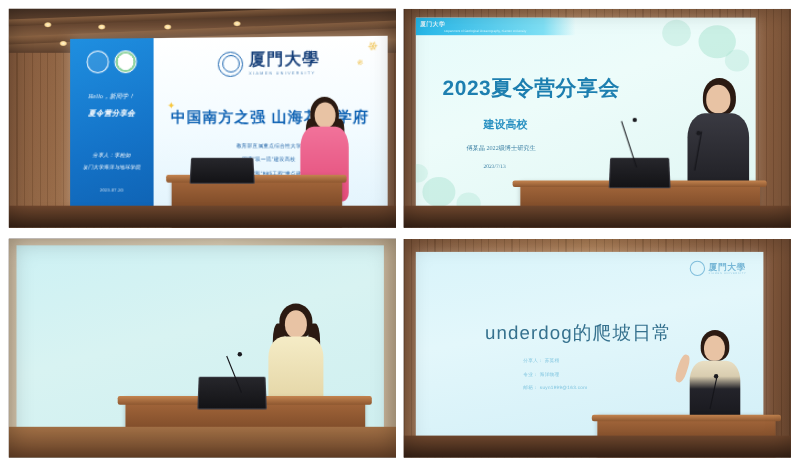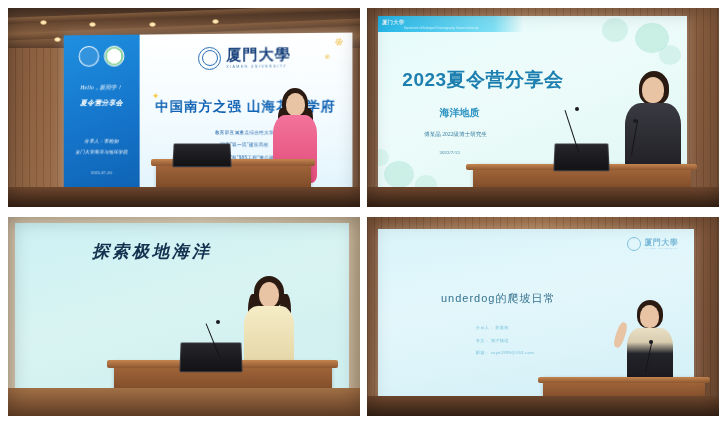--- a/index.html
+++ b/index.html
@@ -99,21 +99,21 @@
     letter-spacing:2px;white-space:nowrap;}
 
   
   .p4 .screen{left:3%;top:6%;width:90%;height:86%;
     background:linear-gradient(170deg,#d9f4fa 0%,#e3f7fb 40%,#d2eff7 100%);}
   .p4 .xmu-mini{position:absolute;right:5%;top:5%;display:flex;align-items:center;gap:3px;opacity:.7;}
   .p4 .xmu-mini .seal{width:12px;height:12px;border-radius:50%;border:.9px solid #5aa8d0;}
   .p4 .xmu-mini .nm{font-family:"Liberation Serif","DejaVu Serif",serif;color:#4e9ec8;
     font-size:8px;font-weight:bold;letter-spacing:.5px;line-height:1;}
   .p4 .xmu-mini .en{font-size:2.4px;color:#73b6d6;letter-spacing:.6px;}
-  .p4 .title{position:absolute;left:20%;top:36%;font-size:11px;color:#35718e;
+  .p4 .title{position:absolute;left:20%;top:36%;font-size:17px;color:#35718e;
     letter-spacing:1px;white-space:nowrap;}
   .p4 .meta{position:absolute;left:31%;font-size:4.2px;color:#7cc3de;letter-spacing:.3px;
     white-space:nowrap;}
   .p4 .m1{top:56%;} .p4 .m2{top:63.5%;} .p4 .m3{top:71%;}
 
   
   .speaker{position:absolute;}
   .sp-head{position:absolute;border-radius:50% 50% 45% 45%;background:#e8c3a4;}
   .sp-hair{position:absolute;border-radius:50% 50% 40% 40%;background:#2b1a12;}
   .sp-hair-tail{position:absolute;border-radius:40%;background:#2b1a12;}
@@ -211,21 +211,21 @@
         <div class="blob" style="right:2%;top:16%;width:22px;height:20px;opacity:.35;"></div>
         <div class="blob" style="left:2%;bottom:6%;width:30px;height:27px;opacity:.45;"></div>
         <div class="blob" style="left:12%;bottom:2%;width:22px;height:20px;opacity:.35;"></div>
         <div class="blob" style="left:-2%;bottom:18%;width:18px;height:17px;opacity:.3;"></div>
 
         <div class="banner">
           <span class="bl">厦门大学</span>
           <span class="bs">Department of Geological Oceanography, Xiamen University</span>
         </div>
         <div class="title">2023夏令营分享会</div>
-        <div class="sub1">海洋地质</div>
+        <div class="sub1">建设高校</div>
         <div class="sub2">傅某晶  2022级博士研究生</div>
         <div class="sub3">2023/7/13</div>
       </div>
     </div>
 
     <div class="speaker" style="right:9%;bottom:13%;width:66px;height:110px;">
       <div class="sp-hair" style="left:18px;top:0;width:30px;height:34px;"></div>
       <div class="sp-head" style="left:21px;top:6px;width:22px;height:26px;"></div>
       <div class="sp-body" style="left:4px;top:32px;width:56px;height:78px;background:linear-gradient(180deg,#3a3a42,#1b1b20);"></div>
     </div>
@@ -240,21 +240,20 @@
     <div class="mic-head" style="left:75.5%;bottom:42%;"></div>
     <div class="floorband"></div>
     <div class="vignette"></div>
   </div>
 
   <div class="panel p3">
     <div class="wall" style="background:linear-gradient(100deg,#c9b79c,#d8c9ad 50%,#b7a184);"></div>
 
     <div class="screen">
       <div class="screen-inner">
-        <div class="t-main">探索极地海洋</div>
       </div>
     </div>
 
     <div class="speaker" style="right:17%;bottom:22%;width:62px;height:96px;">
       <div class="sp-hair" style="left:16px;top:0;width:30px;height:32px;"></div>
       <div class="sp-head" style="left:21px;top:6px;width:20px;height:25px;"></div>
       <div class="sp-hair-tail" style="left:10px;top:18px;width:11px;height:40px;"></div>
       <div class="sp-hair-tail" style="left:42px;top:18px;width:11px;height:40px;"></div>
       <div class="sp-body" style="left:6px;top:30px;width:50px;height:66px;background:linear-gradient(180deg,#f5ecc6,#e2d3a2);"></div>
     </div>

